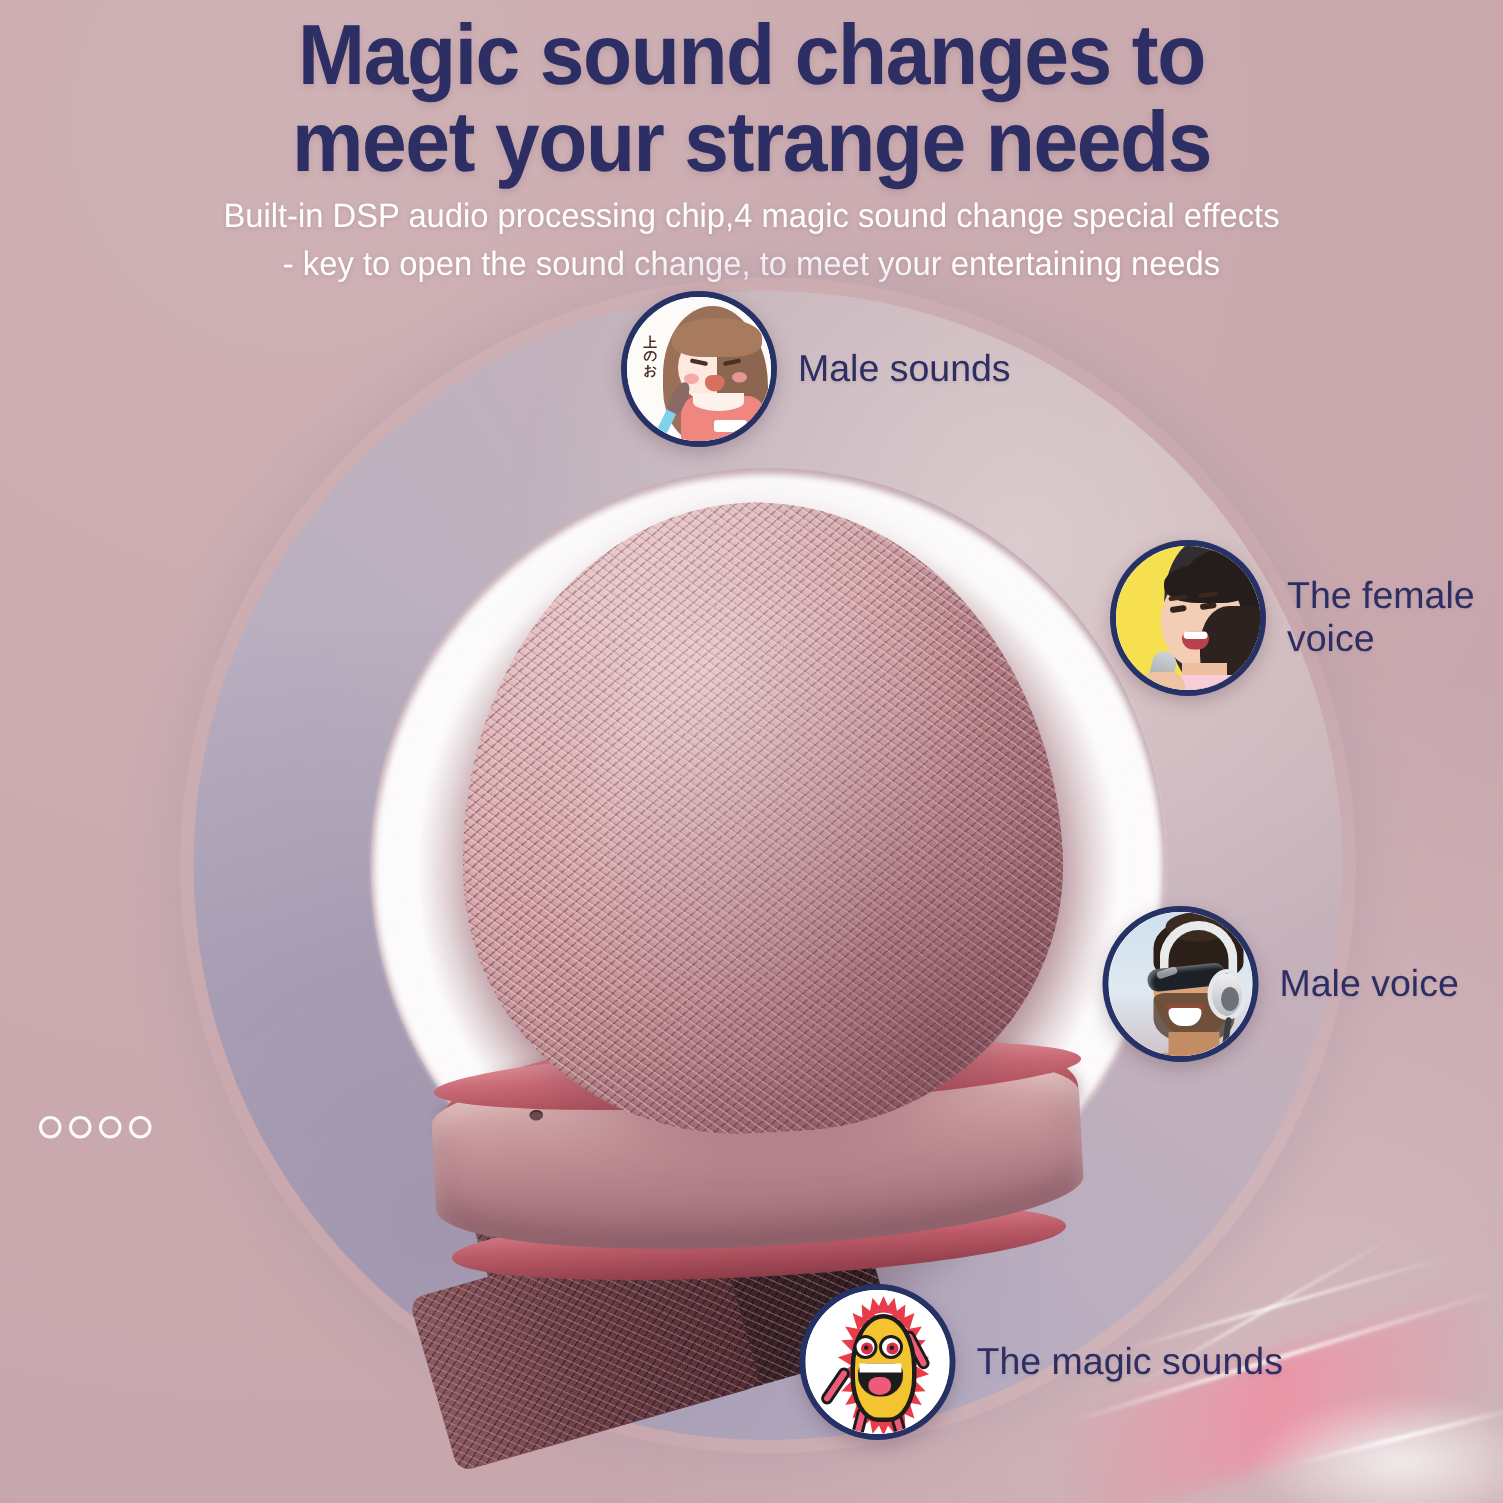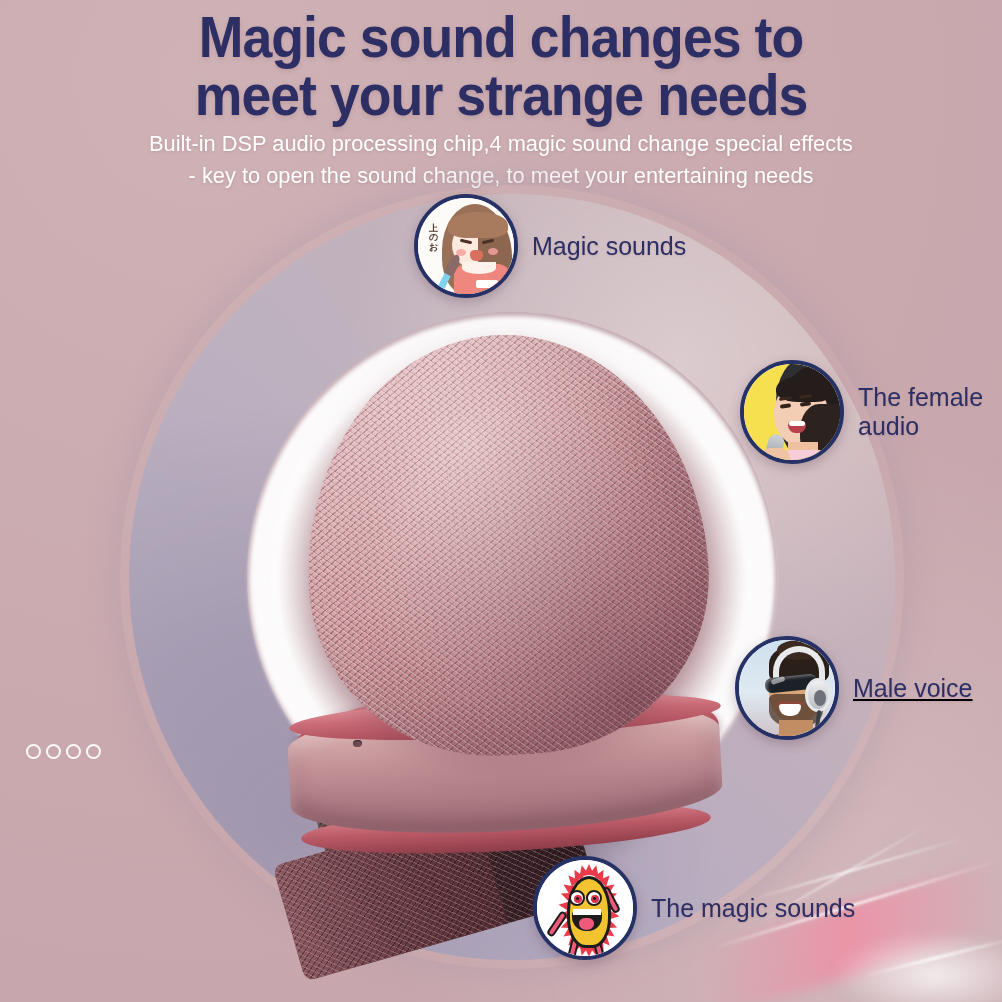--- a/index.html
+++ b/index.html
@@ -214,21 +214,21 @@
   }
   .badge-label{
     color:#2d2e63;
     font-size:25px;
     line-height:1.15;
     white-space:pre-line;
     text-shadow:0 1px 2px rgba(150,120,130,.25);
   }
   #badge-baby{ left:414px; top:194px; }
   #badge-female{ left:740px; top:360px; }
-  #badge-male{ left:735px; top:636px;text-decoration:underline; }
+  #badge-male{ left:735px; top:604px; }
   #badge-magic{ left:533px; top:856px; }
 
   
   .baby-bg{ position:absolute; inset:0; background:#fdfbf8; }
   .b-hair-back{ position:absolute; left:24px; top:6px; width:66px; height:92px;
     background:#9a7158; border-radius:50% 50% 40% 40%; }
   .b-hair-side{ position:absolute; left:60px; top:22px; width:34px; height:76px;
     background:#8d6650; border-radius:0 50% 40% 10%; }
   .b-face{ position:absolute; left:34px; top:22px; width:52px; height:50px;
     background:#fde9dd; border-radius:50%; }
@@ -422,21 +422,21 @@
       <div class="b-eye r"></div>
       <div class="b-cheek l"></div>
       <div class="b-cheek r"></div>
       <div class="b-mouth"></div>
       <div class="b-body"></div>
       <div class="b-collar"></div>
       <div class="b-tag"></div>
       <div class="b-mic-stick"></div>
       <div class="b-mic-body"></div>
     </div>
-    <div class="badge-label">Magic sounds</div>
+    <div class="badge-label">Male sounds</div>
   </div>
 
   <div class="badge stackR" id="badge-female">
     <div class="bubble">
       <div class="f-bg"></div>
       <div class="f-bg2"></div>
       <div class="f-hair"></div>
       <div class="f-face"></div>
       <div class="f-hair2"></div>
       <div class="f-bang"></div>
@@ -445,21 +445,21 @@
       <div class="f-eyeL"></div>
       <div class="f-eyeR"></div>
       <div class="f-mouth"></div>
       <div class="f-teeth"></div>
       <div class="f-neck"></div>
       <div class="f-neckl"></div>
       <div class="f-mic"></div>
       <div class="f-hand"></div>
     </div>
     <div class="badge-label">The female
-audio</div>
+voice</div>
   </div>
 
   <div class="badge stackR" id="badge-male">
     <div class="bubble">
       <div class="m-bg"></div>
       <div class="m-face"></div>
       <div class="m-beard"></div>
       <div class="m-hair"></div>
       <div class="m-hair2"></div>
       <div class="m-bandh"></div>

